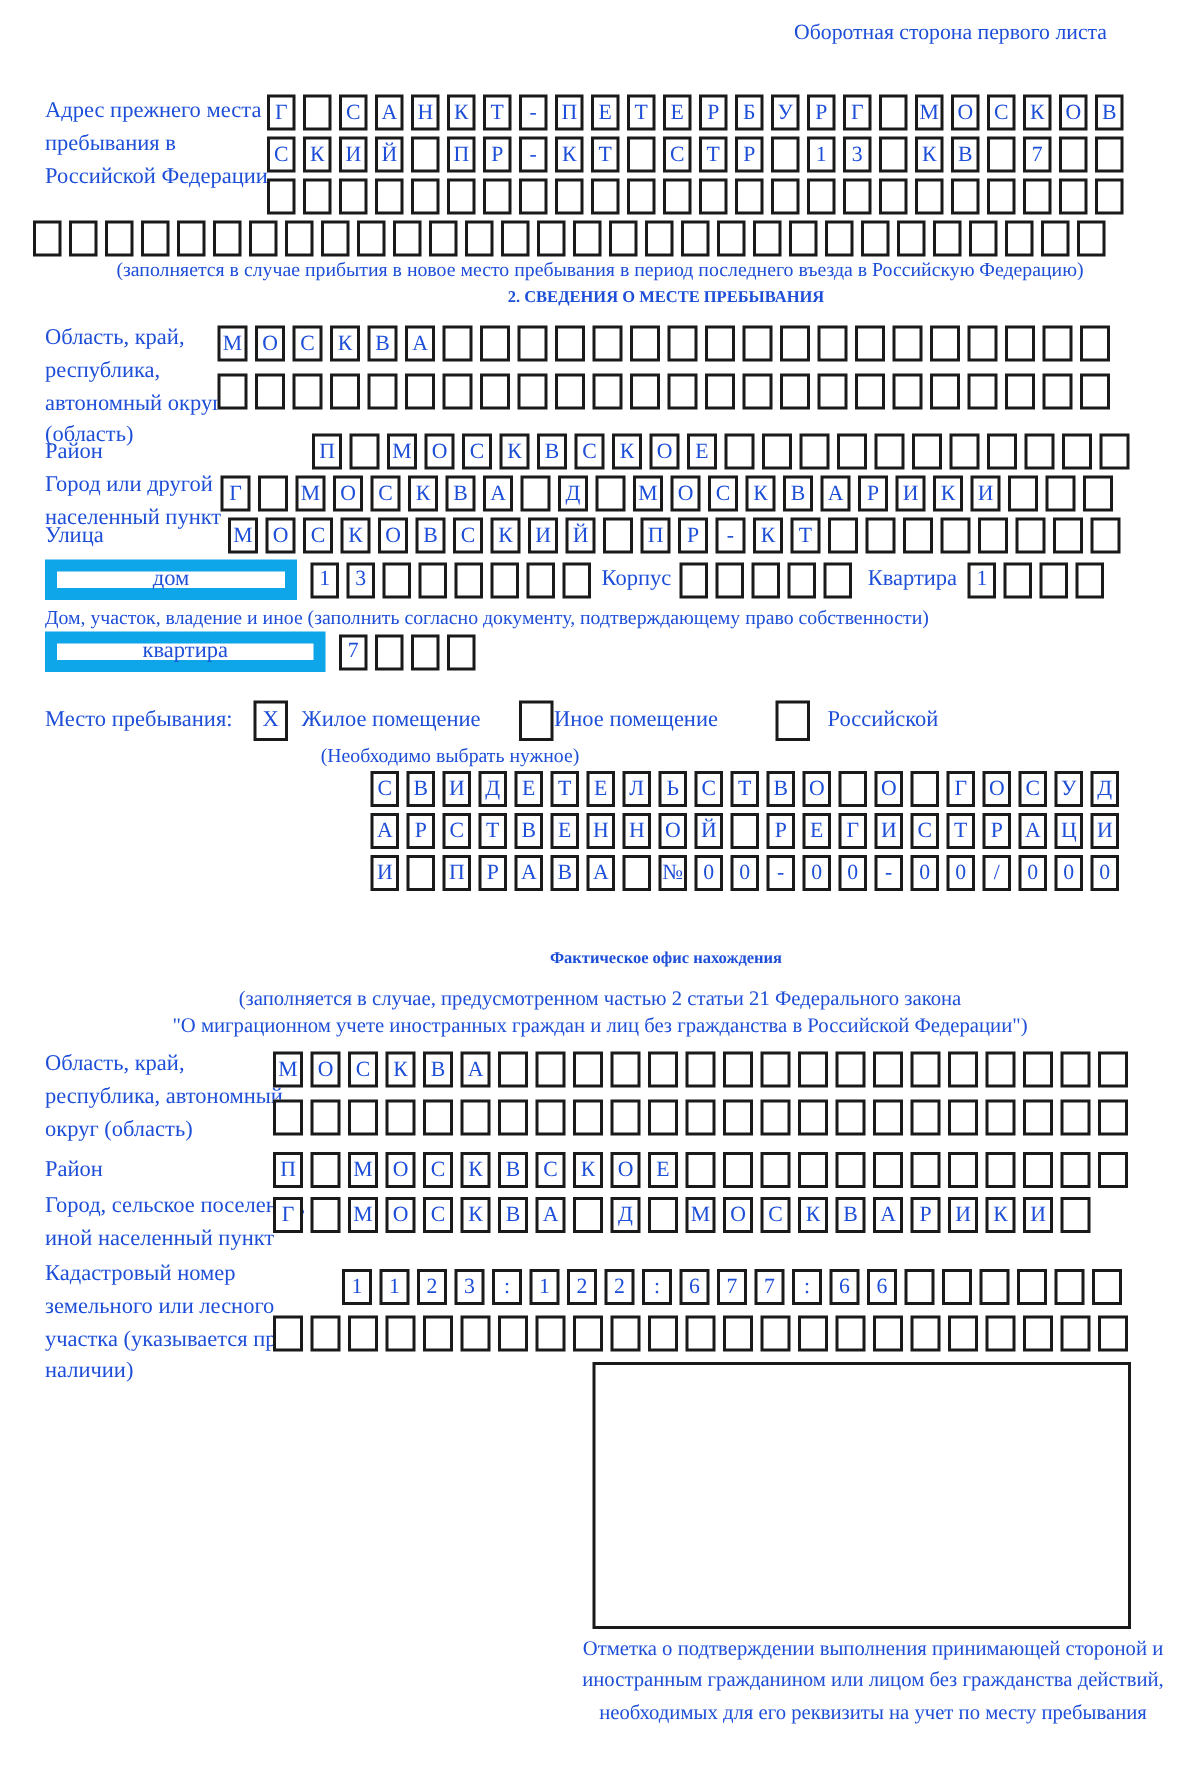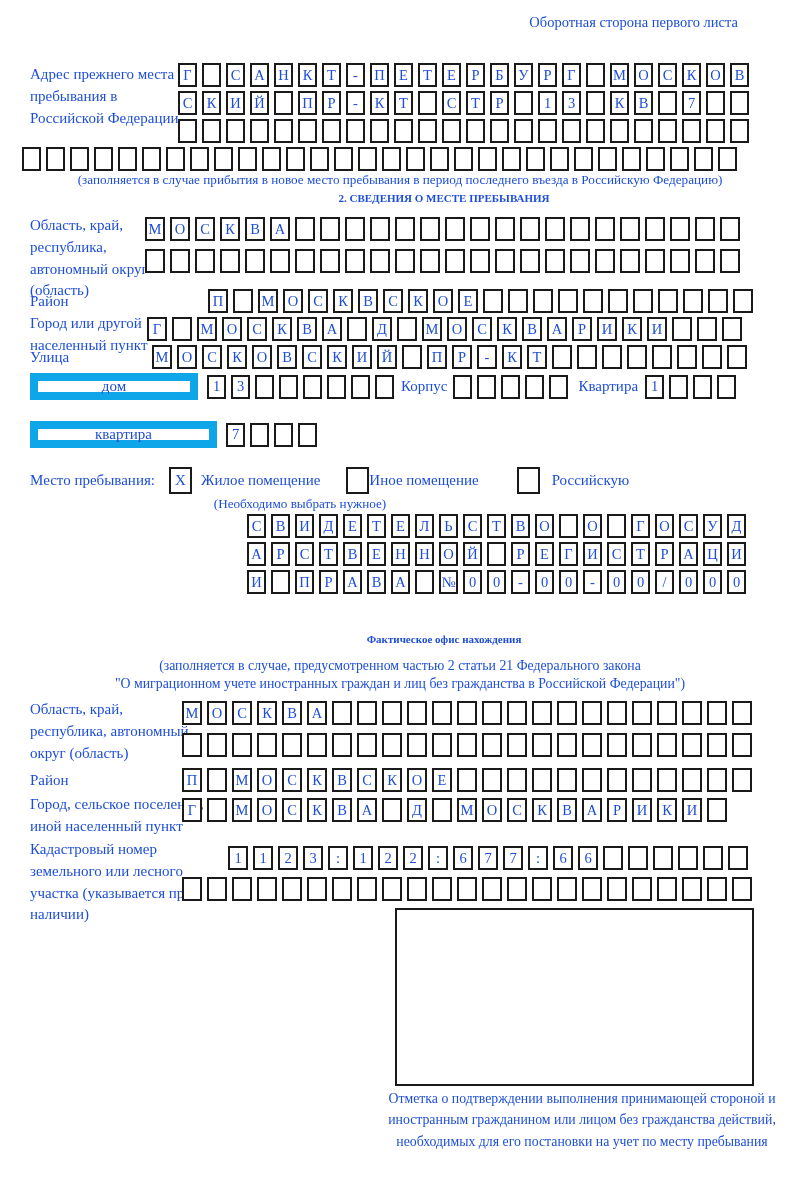--- a/index.html
+++ b/index.html
@@ -303,39 +303,40 @@
         <span class="box"></span>
       </div>
     <span class="inl-lbl" style="margin-left:10px">Квартира</span>
     <div class="inlinerow narrow" style="margin-left:7px">
         <span class="box">1</span>
         <span class="box"></span>
         <span class="box"></span>
         <span class="box"></span>
       </div>
   </div>
+  <div class="cap" style="left:30px;top:404px">Дом, участок, владение и иное (заполнить согласно документу, подтверждающему право собственности)</div>
 
   <div class="comporow" style="left:30px;top:421px">
     <div class="namedrect" style="width:187px">квартира</div>
     <div class="inlinerow narrow" style="margin-left:9px">
         <span class="box">7</span>
         <span class="box"></span>
         <span class="box"></span>
         <span class="box"></span>
       </div>
   </div>
 
   <div class="comporow" style="left:30px;top:467px">
     <span class="inl-lbl">Место пребывания:</span>
     <span class="cbox" style="margin-left:14px">X</span>
     <span class="inl-lbl" style="margin-left:9px">Жилое помещение</span>
     <span class="cbox" style="margin-left:26px"></span>
     <span class="inl-lbl" style="margin-left:0">Иное помещение</span>
     <span class="cbox" style="margin-left:38px"></span>
-    <span class="inl-lbl" style="margin-left:12px">Российскую</span>
+    <span class="inl-lbl" style="margin-left:12px">Российской</span>
   </div>
   <div class="cap center" style="left:140px;top:496px;width:320px">(Необходимо выбрать нужное)</div>
 
   <div class="boxrow narrow" style="left:247px;top:514px">
       <span class="box">С</span>
       <span class="box">В</span>
       <span class="box">И</span>
       <span class="box">Д</span>
       <span class="box">Е</span>
       <span class="box">Т</span>
@@ -555,15 +556,15 @@
       <span class="box"></span>
       <span class="box"></span>
       <span class="box"></span>
       <span class="box"></span>
       <span class="box"></span>
       <span class="box"></span>
       <span class="box"></span>
     </div>
 
   <div class="stamp" style="left:395px;top:908px;width:355px;height:174px"></div>
-  <div class="cap center" style="left:378px;top:1088px;width:408px;font-size:13.8px;line-height:1.55">Отметка о подтверждении выполнения принимающей стороной и иностранным гражданином или лицом без гражданства действий, необходимых для его постановки на учет по месту пребывания</div>
+  <div class="cap center" style="left:378px;top:1088px;width:408px;font-size:13.8px;line-height:1.55">Отметка о подтверждении выполнения принимающей стороной и иностранным гражданином или лицом без гражданства действий, необходимых для его реквизиты на учет по месту пребывания</div>
 
 </div>
 
 </body></html>

